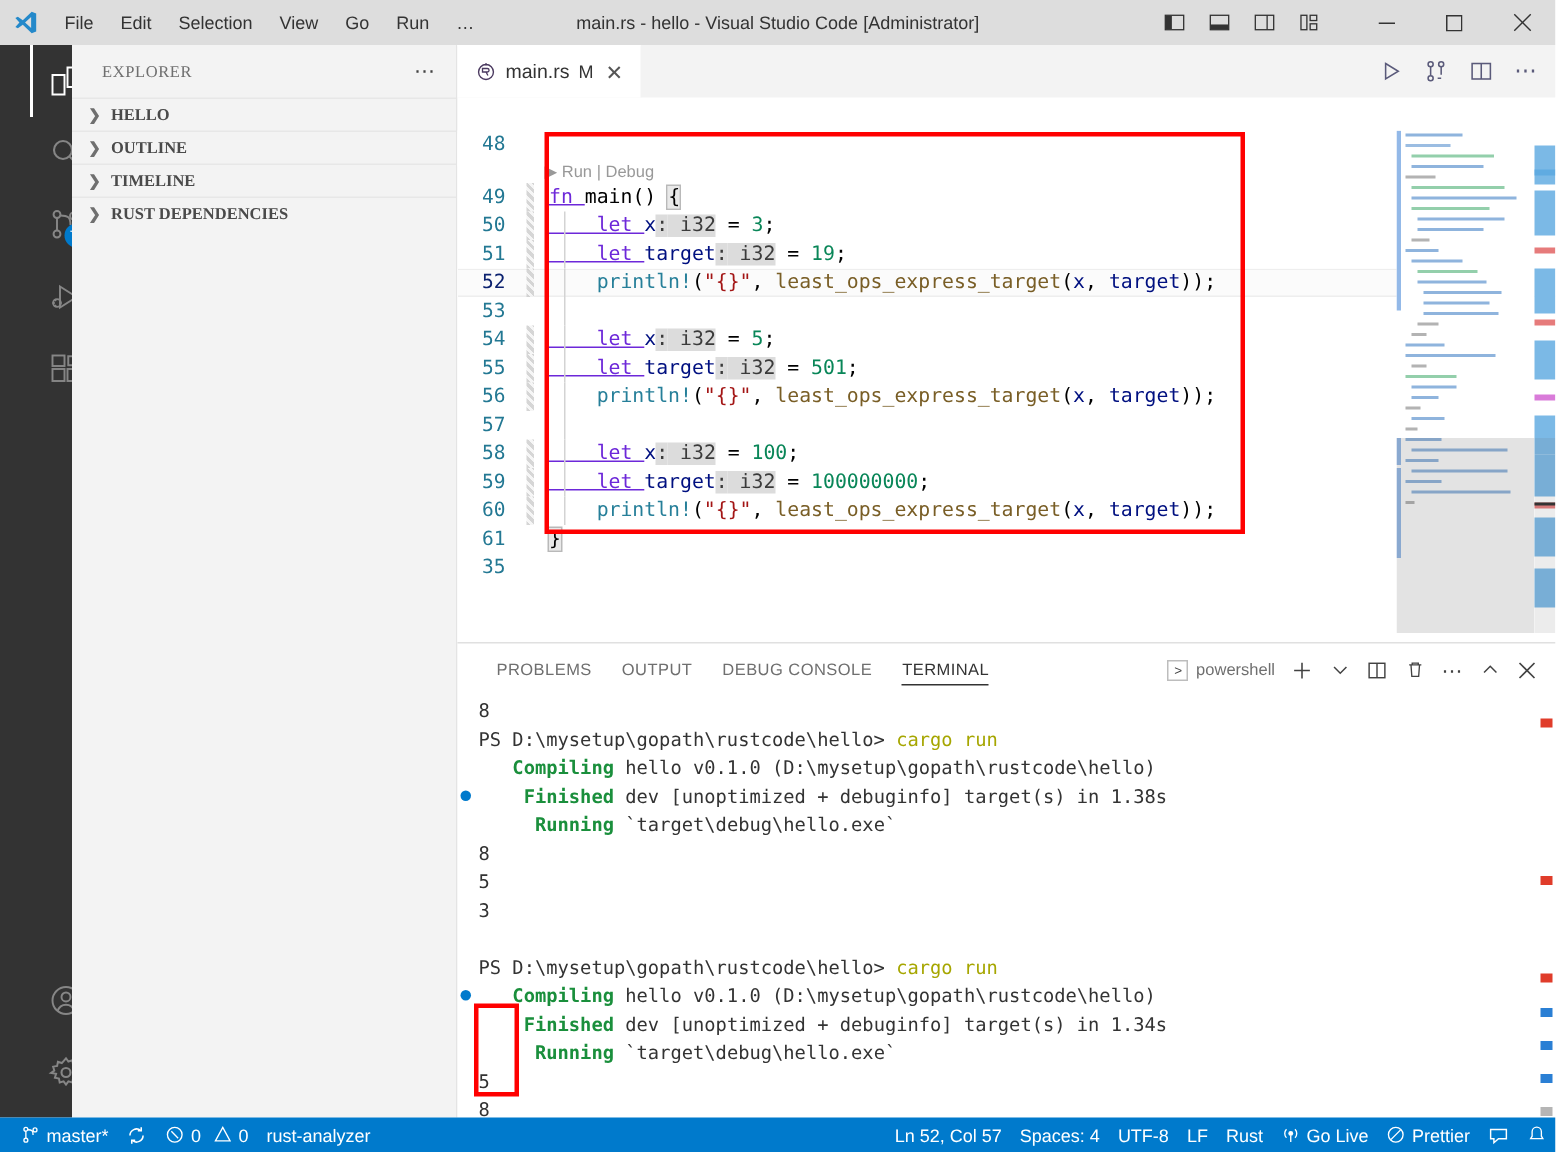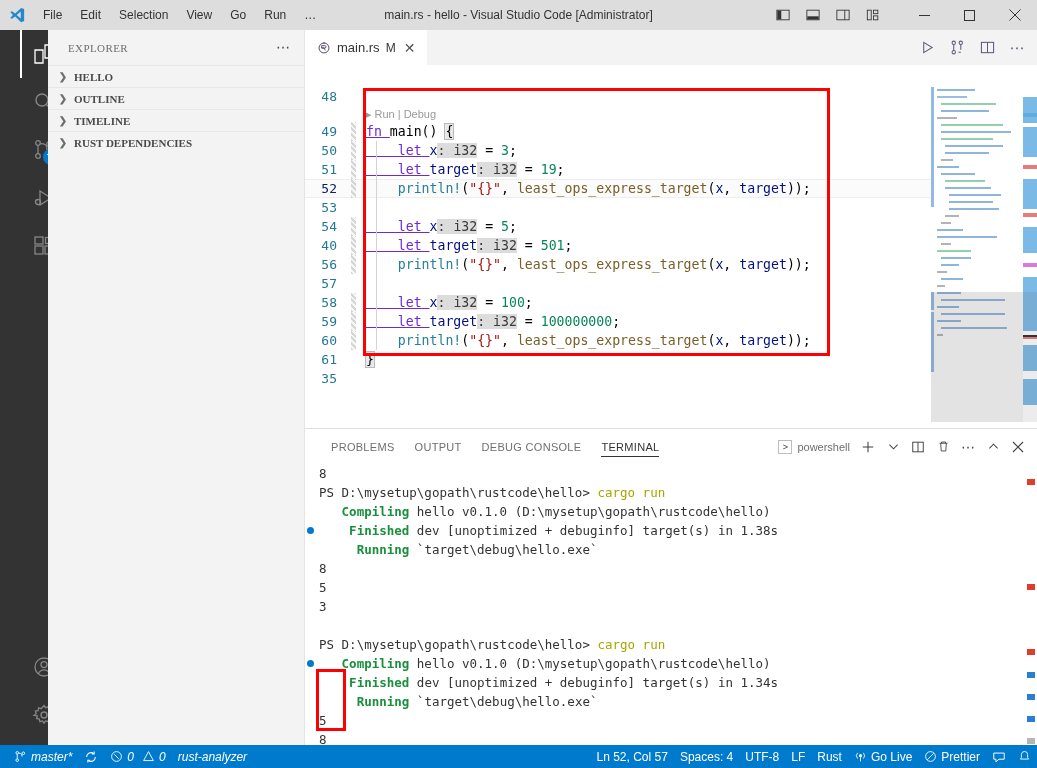--- a/index.html
+++ b/index.html
@@ -162,21 +162,21 @@
   .t-dim { color: #333333; }
   .panel-overview { position:absolute; right:0; top:35px; width:14px; height:282px; }
   .po-mark { position:absolute; right:2px; width:8px; height:6px; }
 
   
   .statusbar {
     position: absolute; left: 0; bottom: 0; width: 1037px; height: 23px;
     background: #007acc; color: #ffffff; display: flex; align-items: center;
     font-size: 12px;
   }
-  .sb-left { display: flex; align-items: center; height: 23px; padding-left: 8px; font-style: italic; }
+  .sb-left { display: flex; align-items: center; height: 23px; padding-left: 8px; }
   .sb-right { position: absolute; right: 0; display: flex; align-items: center; height: 23px; }
   .sb-item { display: flex; align-items: center; gap: 4px; padding: 0 6px; height: 23px; }
   svg { display: block; }
 </style>
 </head>
 <body>
 
 <div class="titlebar">
   <div class="vscode-logo">
     <svg width="18" height="18" viewBox="0 0 24 24">
@@ -378,21 +378,21 @@
   <div class="codearea">
     <div class="code-rows" id="code-rows">
         <div class="crow"><span class="lnum">48</span><span class="gutter-mod"></span><span class="codetext"></span></div>
         <div class="crow" style="height: 16px;"><span class="codelens">▶ Run | Debug</span></div>
         <div class="crow"><span class="lnum">49</span><span class="gutter-mod mod"></span><span class="codetext"><span class="kw">fn </span><span class="fnname">main</span><span class="punc">() </span><span class="brace-match">{</span></span></div>
         <div class="crow"><span class="lnum">50</span><span class="gutter-mod mod"></span><span class="indent-guide"></span><span class="codetext"><span class="kw">    let </span><span class="ident">x</span><span class="type-hint">:</span><span class="type-hint"> i32</span><span class="punc"> = </span><span class="num">3</span><span class="punc">;</span></span></div>
         <div class="crow"><span class="lnum">51</span><span class="gutter-mod mod"></span><span class="indent-guide"></span><span class="codetext"><span class="kw">    let </span><span class="ident">target</span><span class="type-hint">:</span><span class="type-hint"> i32</span><span class="punc"> = </span><span class="num">19</span><span class="punc">;</span></span></div>
         <div class="crow current"><span class="lnum cur">52</span><span class="gutter-mod mod"></span><span class="indent-guide"></span><span class="codetext"><span class="mac">    println!</span><span class="punc">(</span><span class="str">"{}"</span><span class="punc">, </span><span class="callname">least_ops_express_target</span><span class="punc">(</span><span class="ident">x</span><span class="punc">, </span><span class="ident">target</span><span class="punc">));</span></span></div>
         <div class="crow"><span class="lnum">53</span><span class="gutter-mod"></span><span class="indent-guide"></span><span class="codetext"></span></div>
         <div class="crow"><span class="lnum">54</span><span class="gutter-mod mod"></span><span class="indent-guide"></span><span class="codetext"><span class="kw">    let </span><span class="ident">x</span><span class="type-hint">:</span><span class="type-hint"> i32</span><span class="punc"> = </span><span class="num">5</span><span class="punc">;</span></span></div>
-        <div class="crow"><span class="lnum">40</span><span class="gutter-mod mod"></span><span class="indent-guide"></span><span class="codetext"><span class="kw">    let </span><span class="ident">target</span><span class="type-hint">:</span><span class="type-hint"> i32</span><span class="punc"> = </span><span class="num">501</span><span class="punc">;</span></span></div>
+        <div class="crow"><span class="lnum">55</span><span class="gutter-mod mod"></span><span class="indent-guide"></span><span class="codetext"><span class="kw">    let </span><span class="ident">target</span><span class="type-hint">:</span><span class="type-hint"> i32</span><span class="punc"> = </span><span class="num">501</span><span class="punc">;</span></span></div>
         <div class="crow"><span class="lnum">56</span><span class="gutter-mod mod"></span><span class="indent-guide"></span><span class="codetext"><span class="mac">    println!</span><span class="punc">(</span><span class="str">"{}"</span><span class="punc">, </span><span class="callname">least_ops_express_target</span><span class="punc">(</span><span class="ident">x</span><span class="punc">, </span><span class="ident">target</span><span class="punc">));</span></span></div>
         <div class="crow"><span class="lnum">57</span><span class="gutter-mod"></span><span class="indent-guide"></span><span class="codetext"></span></div>
         <div class="crow"><span class="lnum">58</span><span class="gutter-mod mod"></span><span class="indent-guide"></span><span class="codetext"><span class="kw">    let </span><span class="ident">x</span><span class="type-hint">:</span><span class="type-hint"> i32</span><span class="punc"> = </span><span class="num">100</span><span class="punc">;</span></span></div>
         <div class="crow"><span class="lnum">59</span><span class="gutter-mod mod"></span><span class="indent-guide"></span><span class="codetext"><span class="kw">    let </span><span class="ident">target</span><span class="type-hint">:</span><span class="type-hint"> i32</span><span class="punc"> = </span><span class="num">100000000</span><span class="punc">;</span></span></div>
         <div class="crow"><span class="lnum">60</span><span class="gutter-mod mod"></span><span class="indent-guide"></span><span class="codetext"><span class="mac">    println!</span><span class="punc">(</span><span class="str">"{}"</span><span class="punc">, </span><span class="callname">least_ops_express_target</span><span class="punc">(</span><span class="ident">x</span><span class="punc">, </span><span class="ident">target</span><span class="punc">));</span></span></div>
         <div class="crow"><span class="lnum">61</span><span class="gutter-mod"></span><span class="codetext"><span class="brace-match">}</span></span></div>
         <div class="crow"><span class="lnum">35</span><span class="gutter-mod"></span><span class="codetext"></span></div>
       </div>
 
     <div class="minimap" id="minimap">

